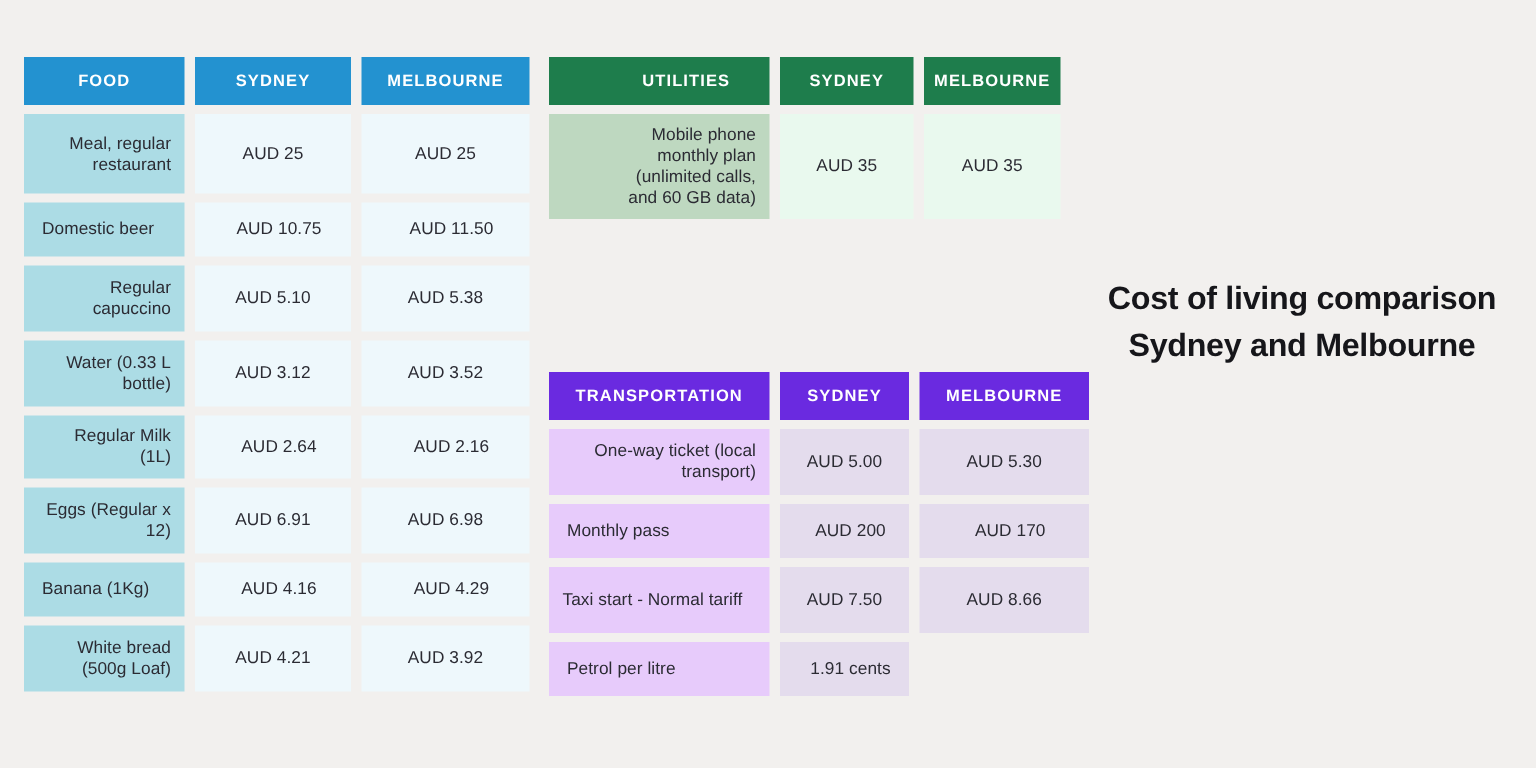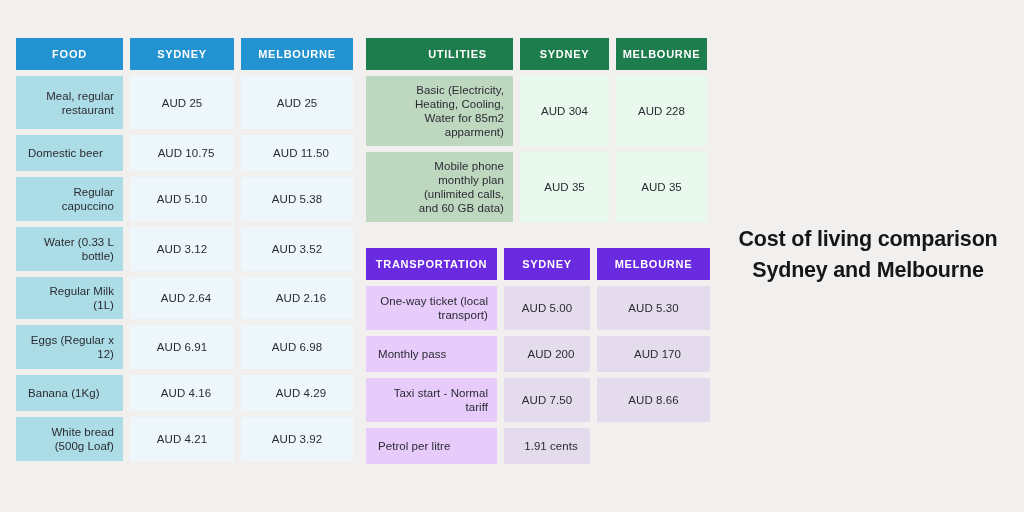--- a/index.html
+++ b/index.html
@@ -80,21 +80,21 @@
   #utilities-table .brow .c-val   { background: #e9f9ee; }
   #utilities-table .w1 { width: 147px; padding-left: 40px; }
   #utilities-table .w2 { width: 89px; }
   #utilities-table .w3 { width: 91px; }
 
   
   #transportation-table { left: 366px; top: 248px; }
   #transportation-table .hrow .cell { background: #6a2ae0; height: 32px; }
   #transportation-table .brow .c-label { background: #e7cbfb; }
   #transportation-table .brow .c-val   { background: #e4dced; }
-  #transportation-table .w1 { width: 131px; }
+  #transportation-table .w1 { width: 147px; }
   #transportation-table .w2 { width: 86px; }
   #transportation-table .w3 { width: 113px; }
 
   
   .h-xl .cell { min-height: 68px; }
   .h-lg .cell { min-height: 53px; }
   .h-md .cell { min-height: 44px; }
   .h-sm .cell { min-height: 36px; padding-left: 12px; }
 
   
@@ -102,21 +102,20 @@
     position: absolute;
     left: 718px;
     top: 184px;
     width: 300px;
     text-align: center;
     font-size: 21.5px;
     font-weight: bold;
     line-height: 31px;
     color: #16161a;
     letter-spacing: -0.2px;
-    margin-top: 40px;
   }
   #headline .line { display: block; }
 </style>
 </head>
 <body>
 
 <div class="canvas">
 
   <div class="tbl" id="food-table">
     <div class="trow hrow">
@@ -167,25 +166,20 @@
     </div>
   </div>
 
   <div class="tbl" id="utilities-table">
     <div class="trow hrow">
       <div class="cell w1">UTILITIES</div>
       <div class="cell w2">SYDNEY</div>
       <div class="cell w3">MELBOURNE</div>
     </div>
     <div class="trow brow h-xl">
-      <div class="cell c-label w1">Basic (Electricity, Heating, Cooling, Water for 85m2 apparment)</div>
-      <div class="cell c-val w2">AUD 304</div>
-      <div class="cell c-val w3">AUD 228</div>
-    </div>
-    <div class="trow brow h-xl">
       <div class="cell c-label w1">Mobile phone monthly plan (unlimited calls, and 60 GB data)</div>
       <div class="cell c-val w2">AUD 35</div>
       <div class="cell c-val w3">AUD  35</div>
     </div>
   </div>
 
   <div class="tbl" id="transportation-table">
     <div class="trow hrow">
       <div class="cell w1">TRANSPORTATION</div>
       <div class="cell w2">SYDNEY</div>

